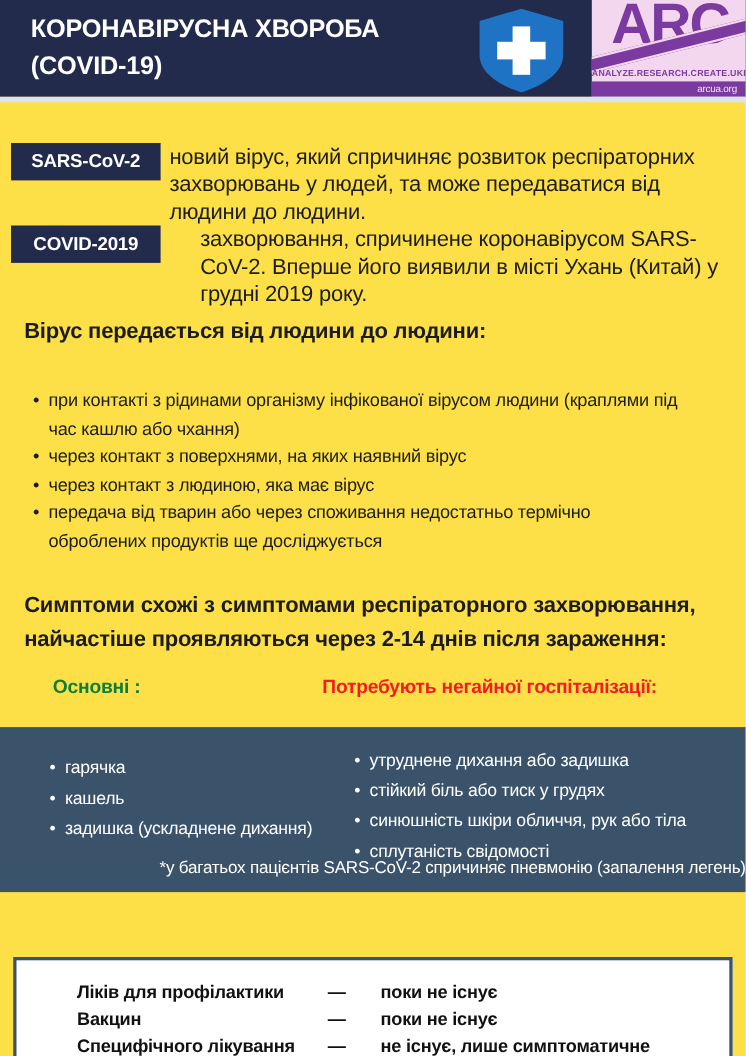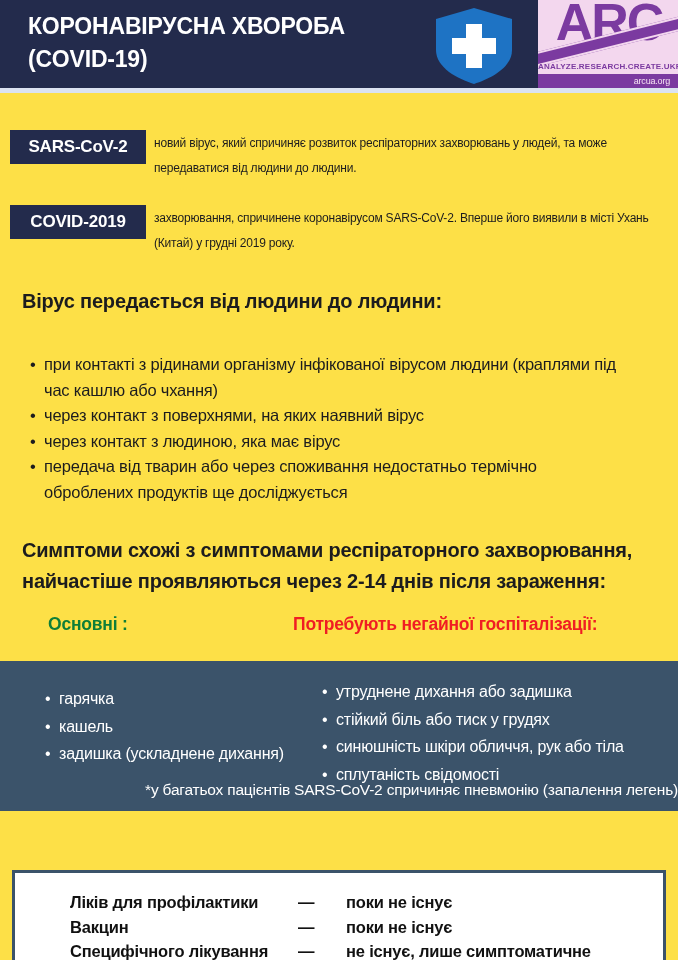--- a/index.html
+++ b/index.html
@@ -19,24 +19,24 @@
     font-weight:bold;font-size:52px;letter-spacing:-2px;line-height:60px;text-align:center;}
   .logo-swoosh{position:absolute;top:34px;left:-8px;width:160px;height:10px;background:#7b3aa0;
     border-top:2px solid #f3d7ee;border-bottom:2px solid #f3d7ee;transform:rotate(-14deg);}
   .logo-tagline{position:absolute;top:62px;left:0;width:140px;text-align:center;
     color:#7b3aa0;font-size:8px;font-weight:bold;letter-spacing:0.2px;}
   .logo-band{position:absolute;bottom:0;left:0;width:140px;height:14px;background:#7b3aa0;
     color:#f6e3f3;font-size:9px;line-height:14px;text-align:right;padding-right:8px;box-sizing:border-box;}
   
   .def-row{position:absolute;left:10px;width:660px;display:flex;align-items:flex-start;}
   .def-row.r1{top:130px;}
-  .def-row.r2{top:205px;}
+  .def-row.r2{top:205px;gap:28px;}
   .def-term{flex:0 0 136px;height:34px;background:#232b4c;color:#ffffff;font-weight:bold;
     font-size:17px;display:flex;align-items:center;justify-content:center;}
-  .def-desc{margin-left:8px;padding-top:1px;font-size:12px;line-height:25px;max-width:510px;}
+  .def-desc{margin-left:8px;padding-top:1px;font-size:20px;line-height:25px;max-width:510px;}
   
   .trans-heading{position:absolute;top:290px;left:22px;font-size:20px;font-weight:bold;}
   ul.bullets{list-style:none;margin:0;padding:0;}
   ul.bullets li{position:relative;padding-left:14px;font-size:16.5px;line-height:25.5px;}
   ul.bullets li::before{content:"•";position:absolute;left:0;top:0;}
   .trans-list{position:absolute;top:352px;left:30px;width:600px;}
   
   .symp-heading{position:absolute;top:535px;left:22px;width:640px;
     font-size:20px;font-weight:bold;line-height:31px;}
   .label-main{position:absolute;top:614px;left:48px;font-size:17.5px;font-weight:bold;color:#0e7e38;}

